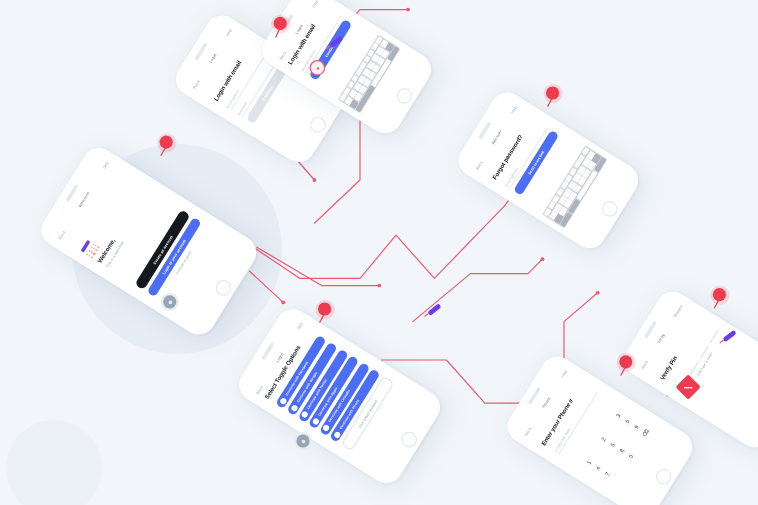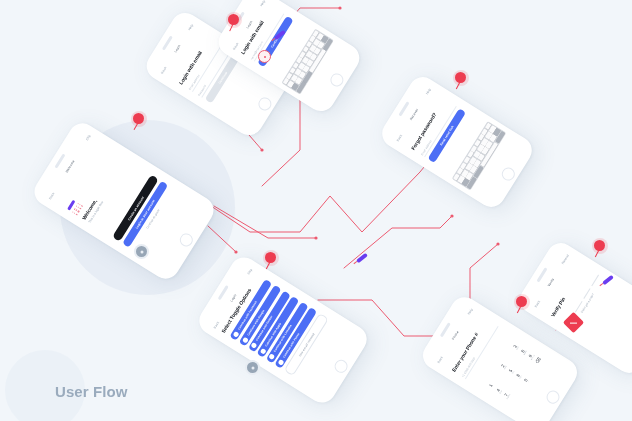--- a/index.html
+++ b/index.html
@@ -514,16 +514,15 @@
   </div>
 
   <div class="graydot" style="left:136px;top:246px;"></div>
   <div class="graydot" style="left:247px;top:362px;"></div>
 
   <div class="stick" style="left:274px;top:33px;transform:rotate(-38deg);"></div>
   <div class="stick" style="left:356px;top:256px;transform:rotate(-38deg);"></div>
   <div class="stick" style="left:602px;top:278px;transform:rotate(-38deg);"></div>
 
   <div class="caption">
-    <div class="cap-eyebrow">User Flow</div>
   </div>
 
 </div>
 
 </body></html>

